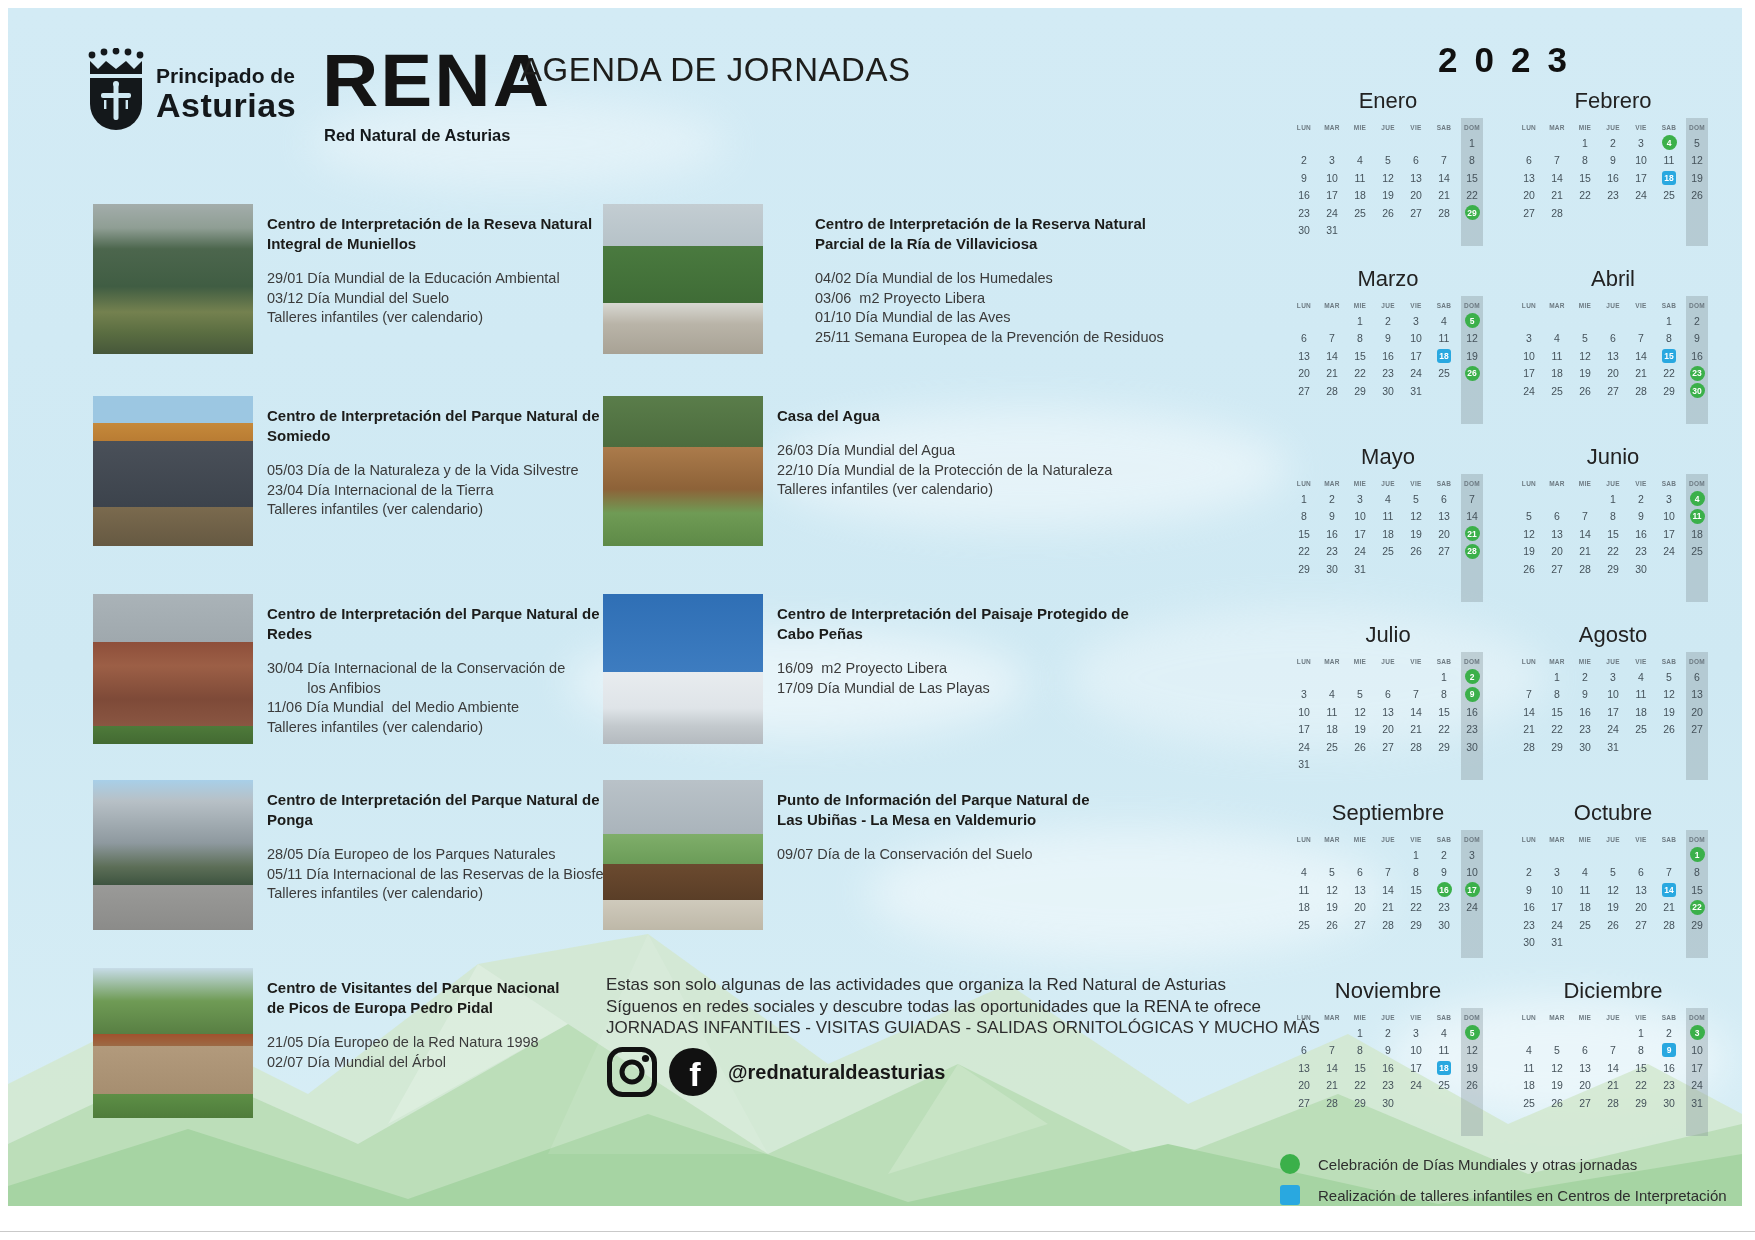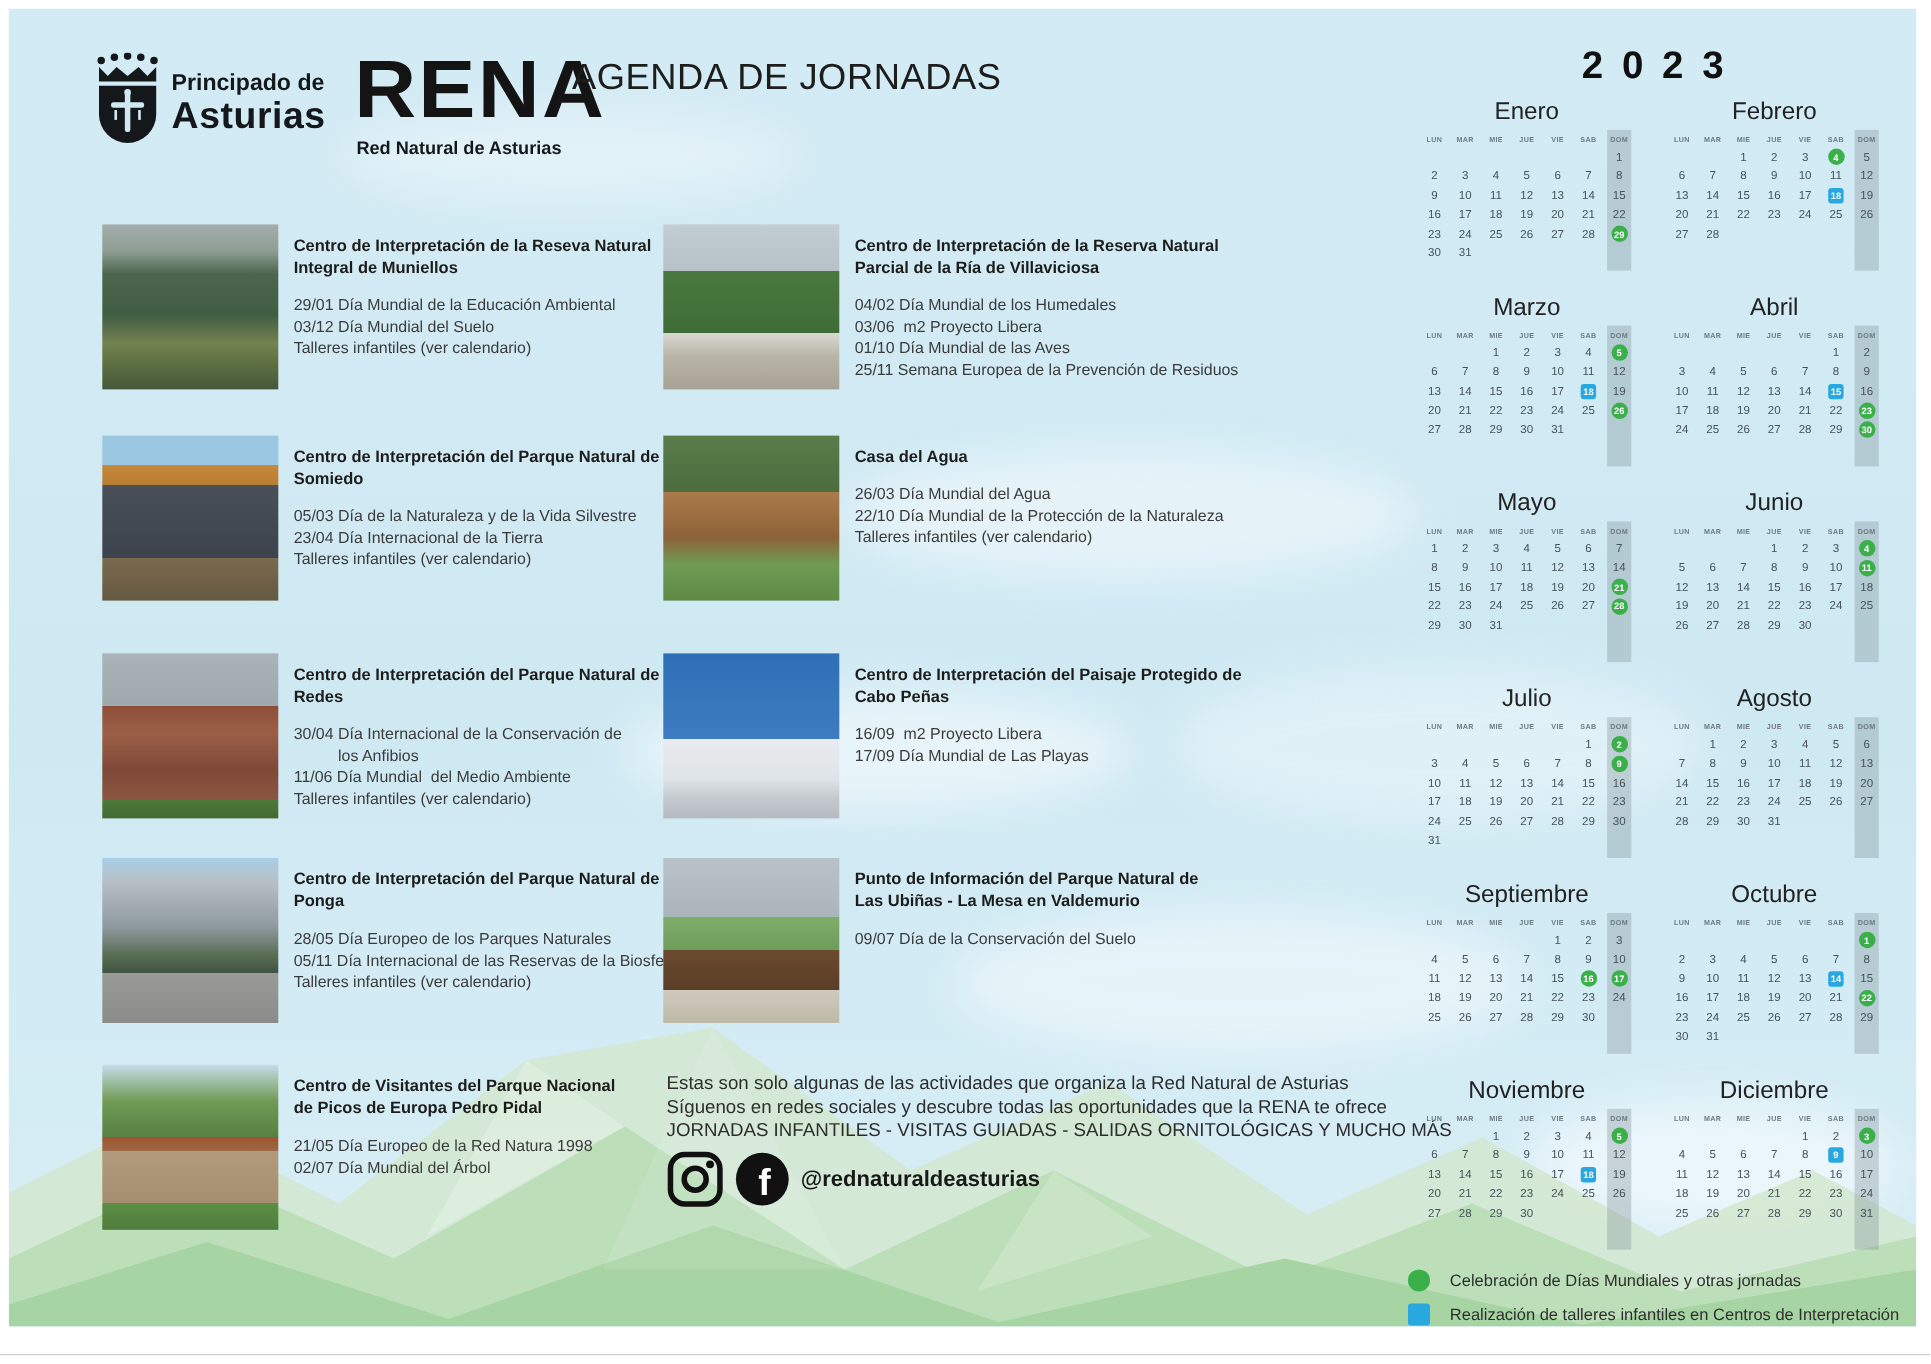--- a/index.html
+++ b/index.html
@@ -174,21 +174,21 @@
         <div class="entry" style="left: 85px; top: 960px;">
           <div class="photo photo-pidal"></div>
           <div class="entry-text">
             <div class="entry-title">Centro de Visitantes del Parque Nacional<br>de Picos de Europa Pedro Pidal</div>
             <div class="entry-events">
               <div class="evt">21/05 Día Europeo de la Red Natura 1998</div>
               <div class="evt">02/07 Día Mundial del Árbol</div>
             </div>
           </div>
         </div>
-        <div class="entry" style="left: 595px; top: 196px;">
+        <div class="entry" style="left: 595px; top: 196px; gap: 38px;">
           <div class="photo photo-villaviciosa"></div>
           <div class="entry-text">
             <div class="entry-title">Centro de Interpretación de la Reserva Natural<br>Parcial de la Ría de Villaviciosa</div>
             <div class="entry-events">
               <div class="evt">04/02 Día Mundial de los Humedales</div>
               <div class="evt">03/06  m2 Proyecto Libera</div>
               <div class="evt">01/10 Día Mundial de las Aves</div>
               <div class="evt">25/11 Semana Europea de la Prevención de Residuos</div>
             </div>
           </div>

